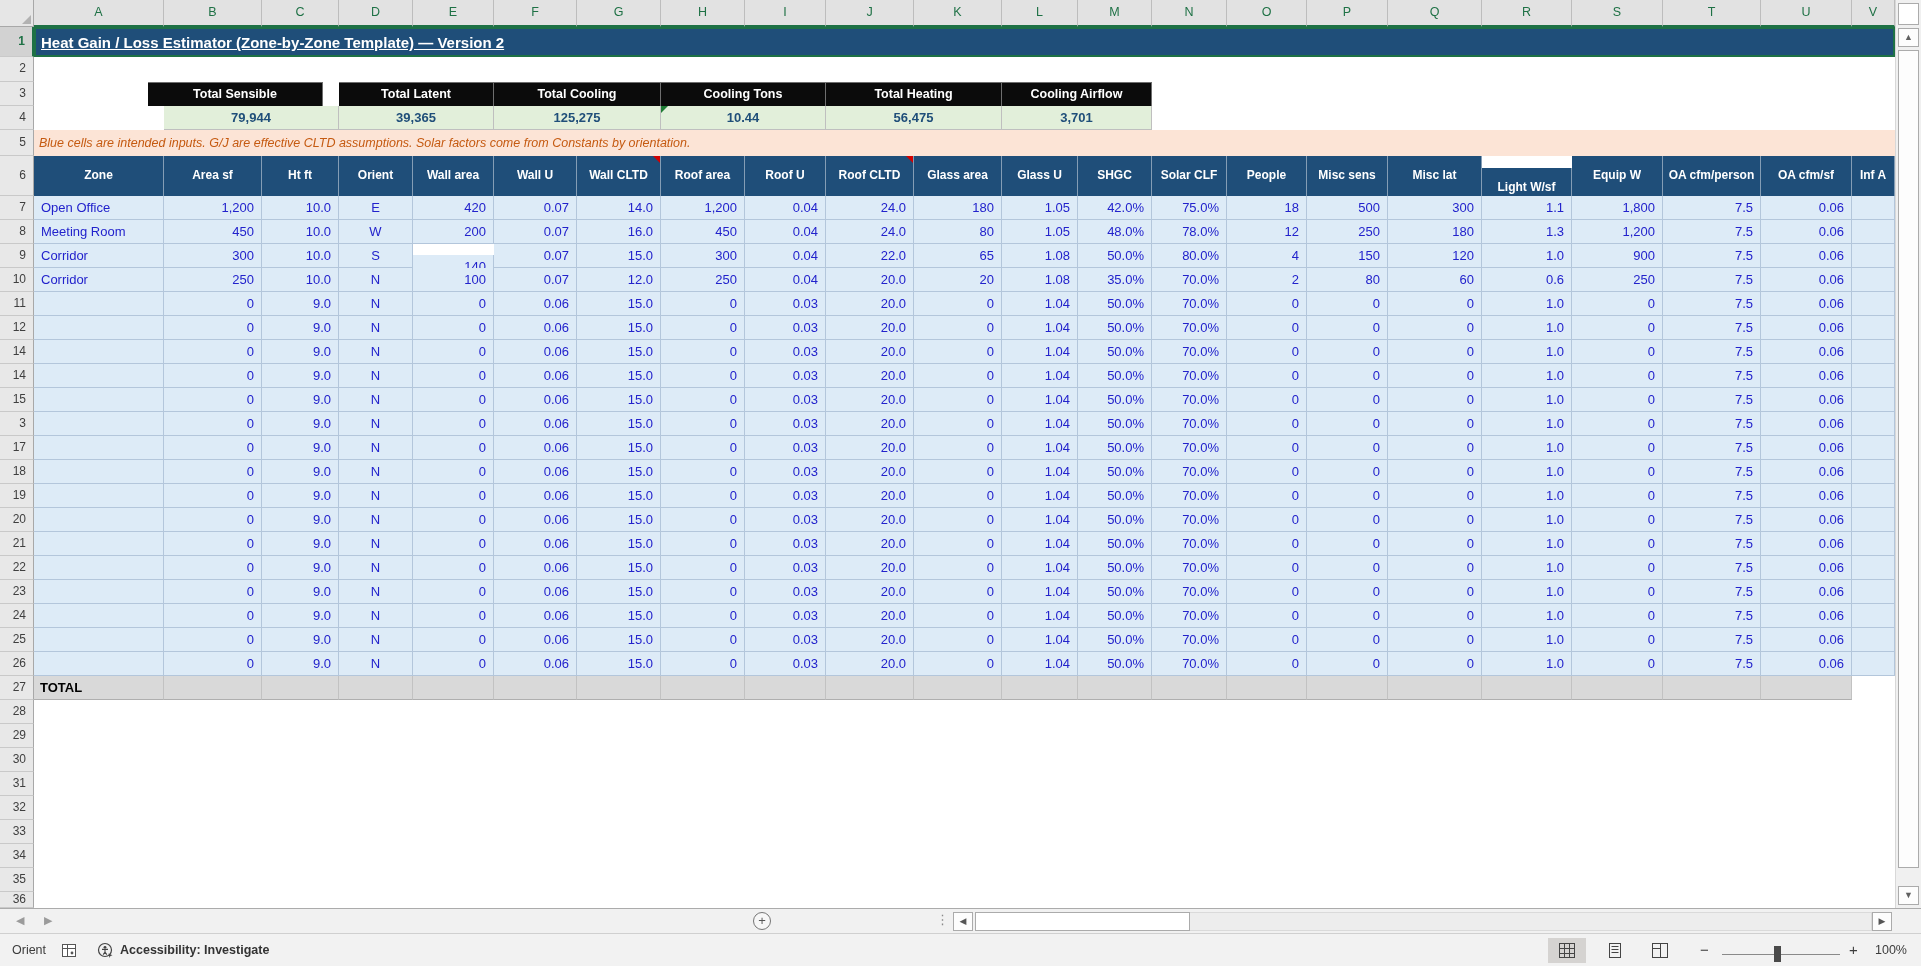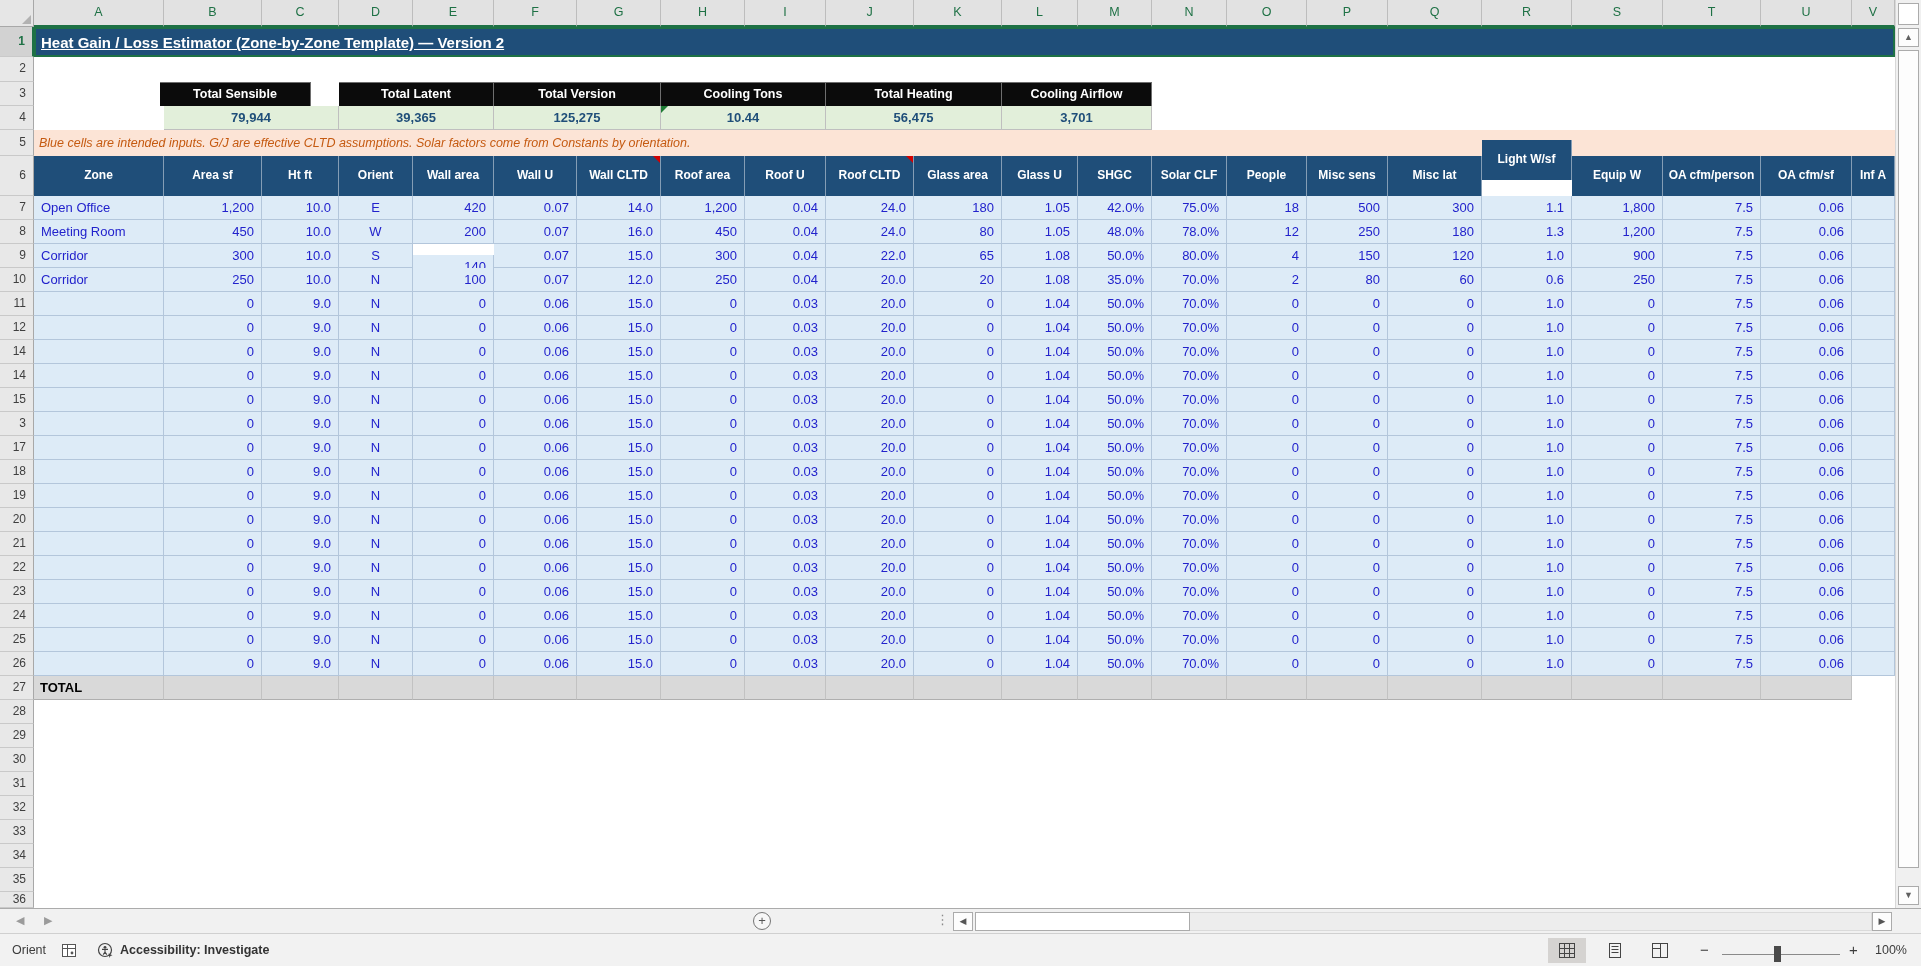--- a/index.html
+++ b/index.html
@@ -107,25 +107,25 @@
       <div class="ch" style="position: absolute; left: 1482px; top: 0px; width: 90px; height: 27px;">R</div>
       <div class="ch" style="position: absolute; left: 1572px; top: 0px; width: 91px; height: 27px;">S</div>
       <div class="ch" style="position: absolute; left: 1663px; top: 0px; width: 98px; height: 27px;">T</div>
       <div class="ch" style="position: absolute; left: 1761px; top: 0px; width: 91px; height: 27px;">U</div>
       <div class="ch" style="position: absolute; left: 1852px; top: 0px; width: 43px; height: 27px;">V</div>
     </div>
 
   <div id="grid">
     <div class="cell titleband" id="titleband" style="position: absolute; left: 34px; top: 27px; width: 1861px; height: 30px; line-height: 27px;">Heat Gain / Loss Estimator (Zone-by-Zone Template) — Version 2</div>
     <div class="cell noteband" id="noteband" style="position: absolute; left: 34px; top: 130px; width: 1861px; height: 26px; line-height: 26px;">Blue cells are intended inputs. G/J are effective CLTD assumptions. Solar factors come from Constants by orientation.</div>
-  <div class="cell sumh" style="position: absolute; left: 160px; top: 82px; width: 151px; height: 24px; line-height: 23px;">Total Sensible</div>
+  <div class="cell sumh" style="position: absolute; left: 148px; top: 82px; width: 175px; height: 24px; line-height: 23px;">Total Sensible</div>
       <div class="cell sumv" style="position: absolute; left: 164px; top: 106px; width: 175px; height: 24px; line-height: 23px;">79,944</div>
       <div class="cell sumh" style="position: absolute; left: 339px; top: 82px; width: 155px; height: 24px; line-height: 23px;">Total Latent</div>
       <div class="cell sumv" style="position: absolute; left: 339px; top: 106px; width: 155px; height: 24px; line-height: 23px;">39,365</div>
-      <div class="cell sumh" style="position: absolute; left: 494px; top: 82px; width: 167px; height: 24px; line-height: 23px;">Total Version</div>
+      <div class="cell sumh" style="position: absolute; left: 494px; top: 82px; width: 167px; height: 24px; line-height: 23px;">Total Cooling</div>
       <div class="cell sumv" style="position: absolute; left: 494px; top: 106px; width: 167px; height: 24px; line-height: 23px;">125,275</div>
       <div class="cell sumh" style="position: absolute; left: 661px; top: 82px; width: 165px; height: 24px; line-height: 23px;">Cooling Tons</div>
       <div class="cell sumv" style="position: absolute; left: 661px; top: 106px; width: 165px; height: 24px; line-height: 23px;">10.44<div class="tri-green"></div></div>
       <div class="cell sumh" style="position: absolute; left: 826px; top: 82px; width: 176px; height: 24px; line-height: 23px;">Total Heating</div>
       <div class="cell sumv" style="position: absolute; left: 826px; top: 106px; width: 176px; height: 24px; line-height: 23px;">56,475</div>
       <div class="cell sumh" style="position: absolute; left: 1002px; top: 82px; width: 150px; height: 24px; line-height: 23px;">Cooling Airflow</div>
       <div class="cell sumv" style="position: absolute; left: 1002px; top: 106px; width: 150px; height: 24px; line-height: 23px;">3,701</div>
       <div class="cell thead" style="position: absolute; left: 34px; top: 156px; width: 130px; height: 40px;">
         <span>Zone</span>
       </div>
@@ -172,21 +172,21 @@
       </div>
       <div class="cell thead" style="position: absolute; left: 1227px; top: 156px; width: 80px; height: 40px;">
         <span>People</span>
       </div>
       <div class="cell thead" style="position: absolute; left: 1307px; top: 156px; width: 81px; height: 40px;">
         <span>Misc sens</span>
       </div>
       <div class="cell thead" style="position: absolute; left: 1388px; top: 156px; width: 94px; height: 40px;">
         <span>Misc lat</span>
       </div>
-      <div class="cell thead" style="position: absolute; left: 1482px; top: 140px; width: 90px; height: 40px;">
+      <div class="cell thead" style="position: absolute; left: 1482px; top: 168px; width: 90px; height: 40px;">
         <span>Light W/sf</span>
       </div>
       <div class="cell thead" style="position: absolute; left: 1572px; top: 156px; width: 91px; height: 40px;">
         <span>Equip W</span>
       </div>
       <div class="cell thead" style="position: absolute; left: 1663px; top: 156px; width: 98px; height: 40px;">
         <span>OA cfm/person</span>
       </div>
       <div class="cell thead" style="position: absolute; left: 1761px; top: 156px; width: 91px; height: 40px; text-align: center;">
         <span>OA cfm/sf</span>

